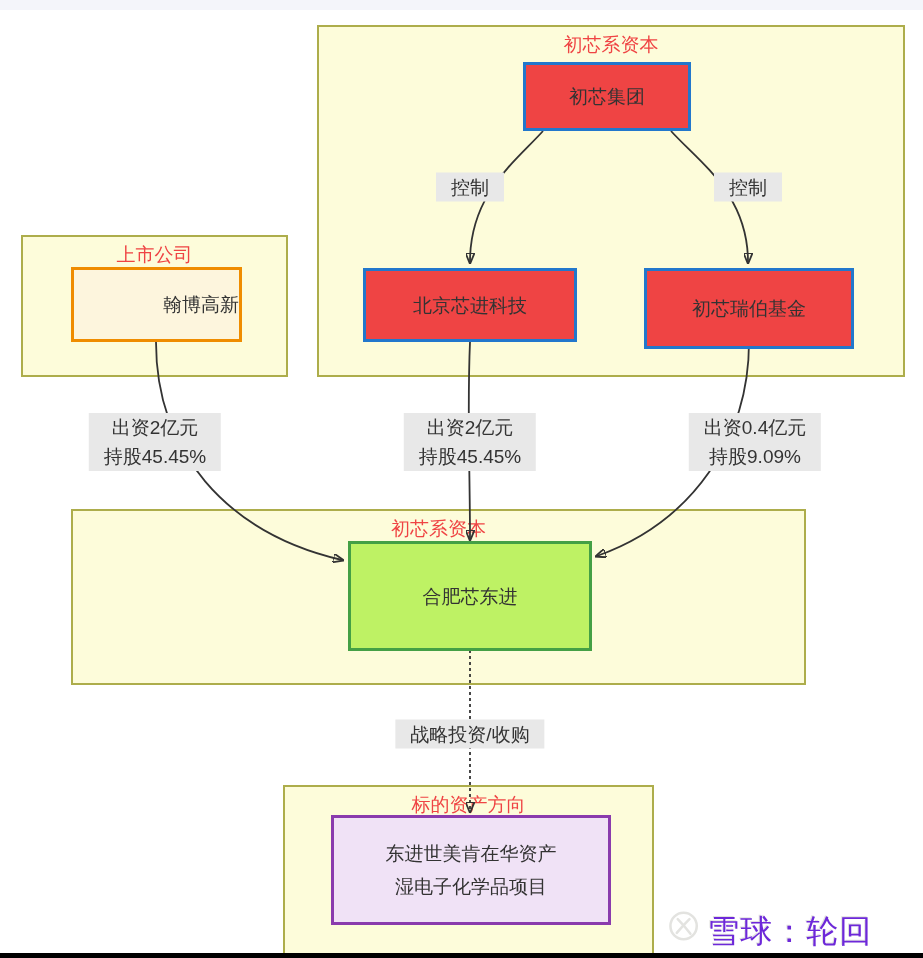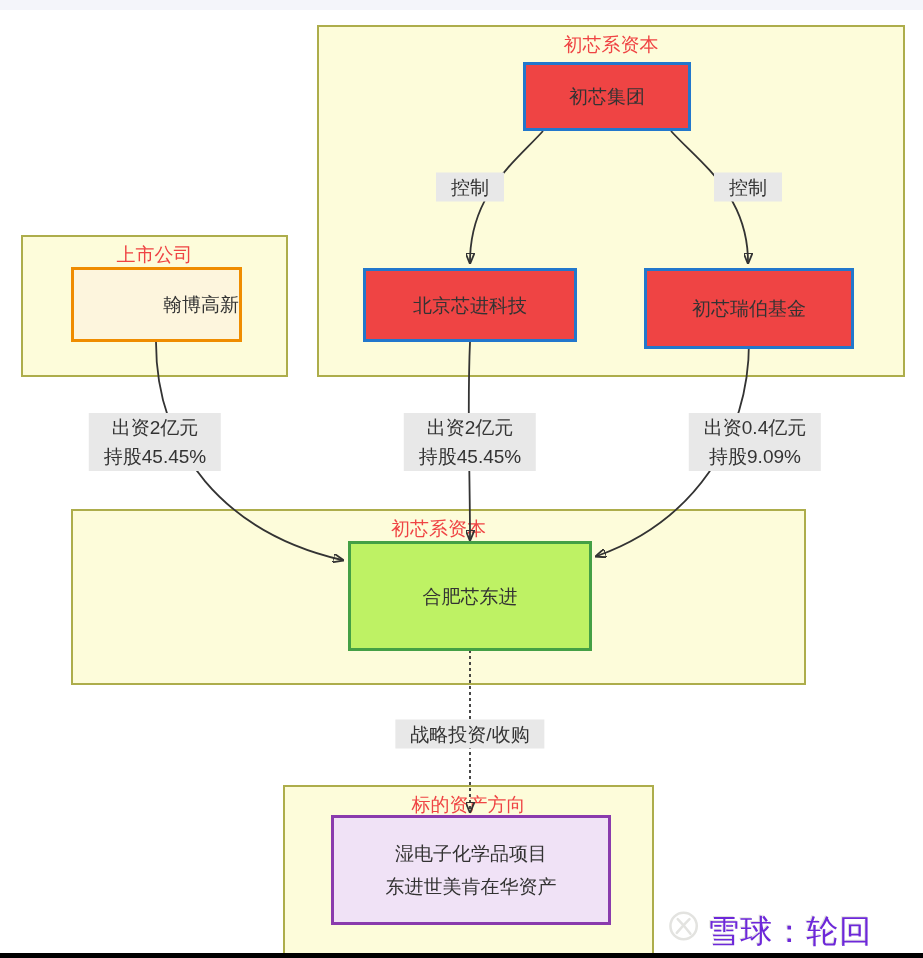--- a/index.html
+++ b/index.html
@@ -75,22 +75,22 @@
   <div class="node node-blue" style="left:644px;top:268px;width:210px;height:81px;">
     <span>初芯瑞伯基金</span>
   </div>
   <div class="node node-orange" style="left:71px;top:267px;width:171px;height:75px;">
     <span>翰博高新</span>
   </div>
   <div class="node node-green" style="left:348px;top:541px;width:244px;height:110px;">
     <span>合肥芯东进</span>
   </div>
   <div class="node node-purple" style="left:331px;top:815px;width:280px;height:110px;">
+    <span>东进世美肯在华资产</span>
     <span>湿电子化学品项目</span>
-    <span>东进世美肯在华资产</span>
   </div>
 
   <div class="edge-label" style="left:470px;top:187px;">控制</div>
   <div class="edge-label" style="left:748px;top:187px;">控制</div>
 
   <div class="edge-label" style="left:155px;top:442px;">
     <div>出资2亿元</div>
     <div>持股45.45%</div>
   </div>
   <div class="edge-label" style="left:470px;top:442px;">

